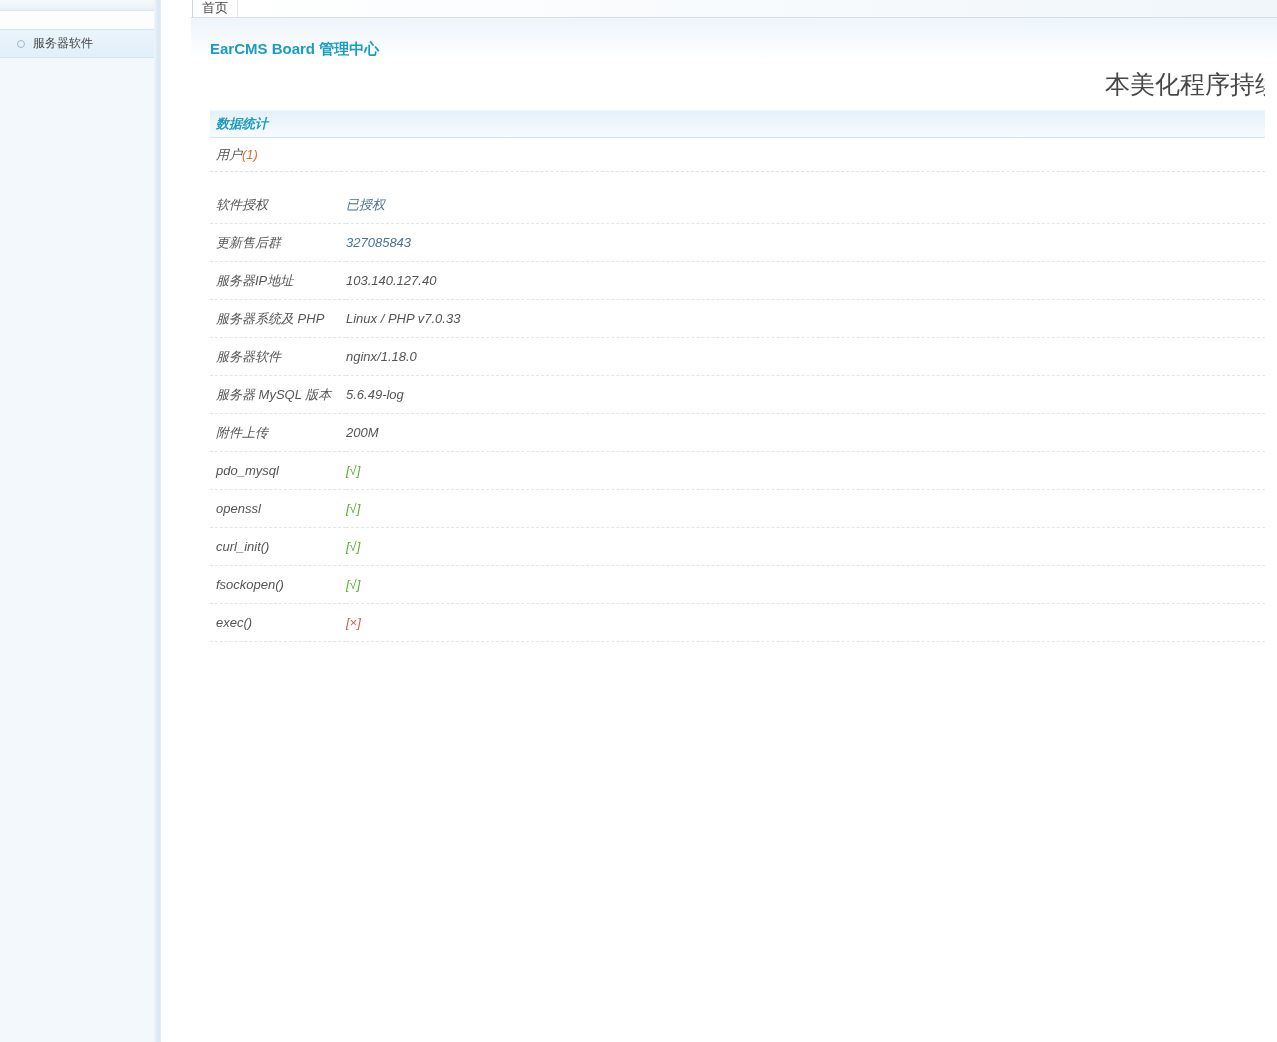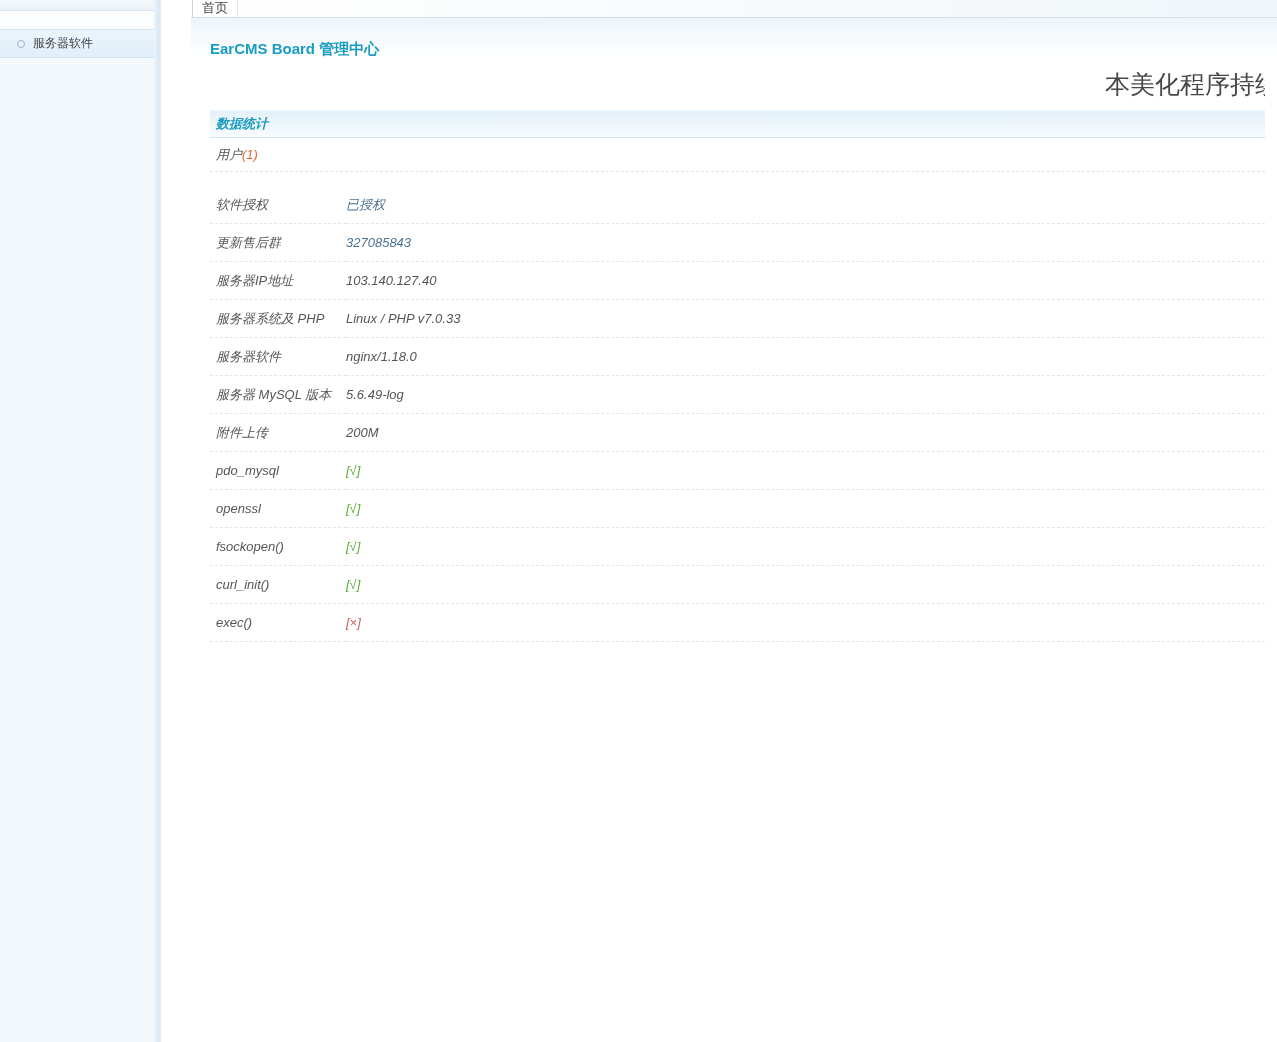--- a/index.html
+++ b/index.html
@@ -161,25 +161,25 @@
               </tr>
               <tr>
                 <td class="cell-label">pdo_mysql</td>
                 <td class="cell-value"><span class="val-ok">[√]</span></td>
               </tr>
               <tr>
                 <td class="cell-label">openssl</td>
                 <td class="cell-value"><span class="val-ok">[√]</span></td>
               </tr>
               <tr>
-                <td class="cell-label">fsockopen()</td>
+                <td class="cell-label">curl_init()</td>
                 <td class="cell-value"><span class="val-ok">[√]</span></td>
               </tr>
               <tr>
-                <td class="cell-label">curl_init()</td>
+                <td class="cell-label">fsockopen()</td>
                 <td class="cell-value"><span class="val-ok">[√]</span></td>
               </tr>
               <tr>
                 <td class="cell-label">exec()</td>
                 <td class="cell-value"><span class="val-fail">[×]</span></td>
               </tr>
             </tbody>
         </table>
       </div>
 

